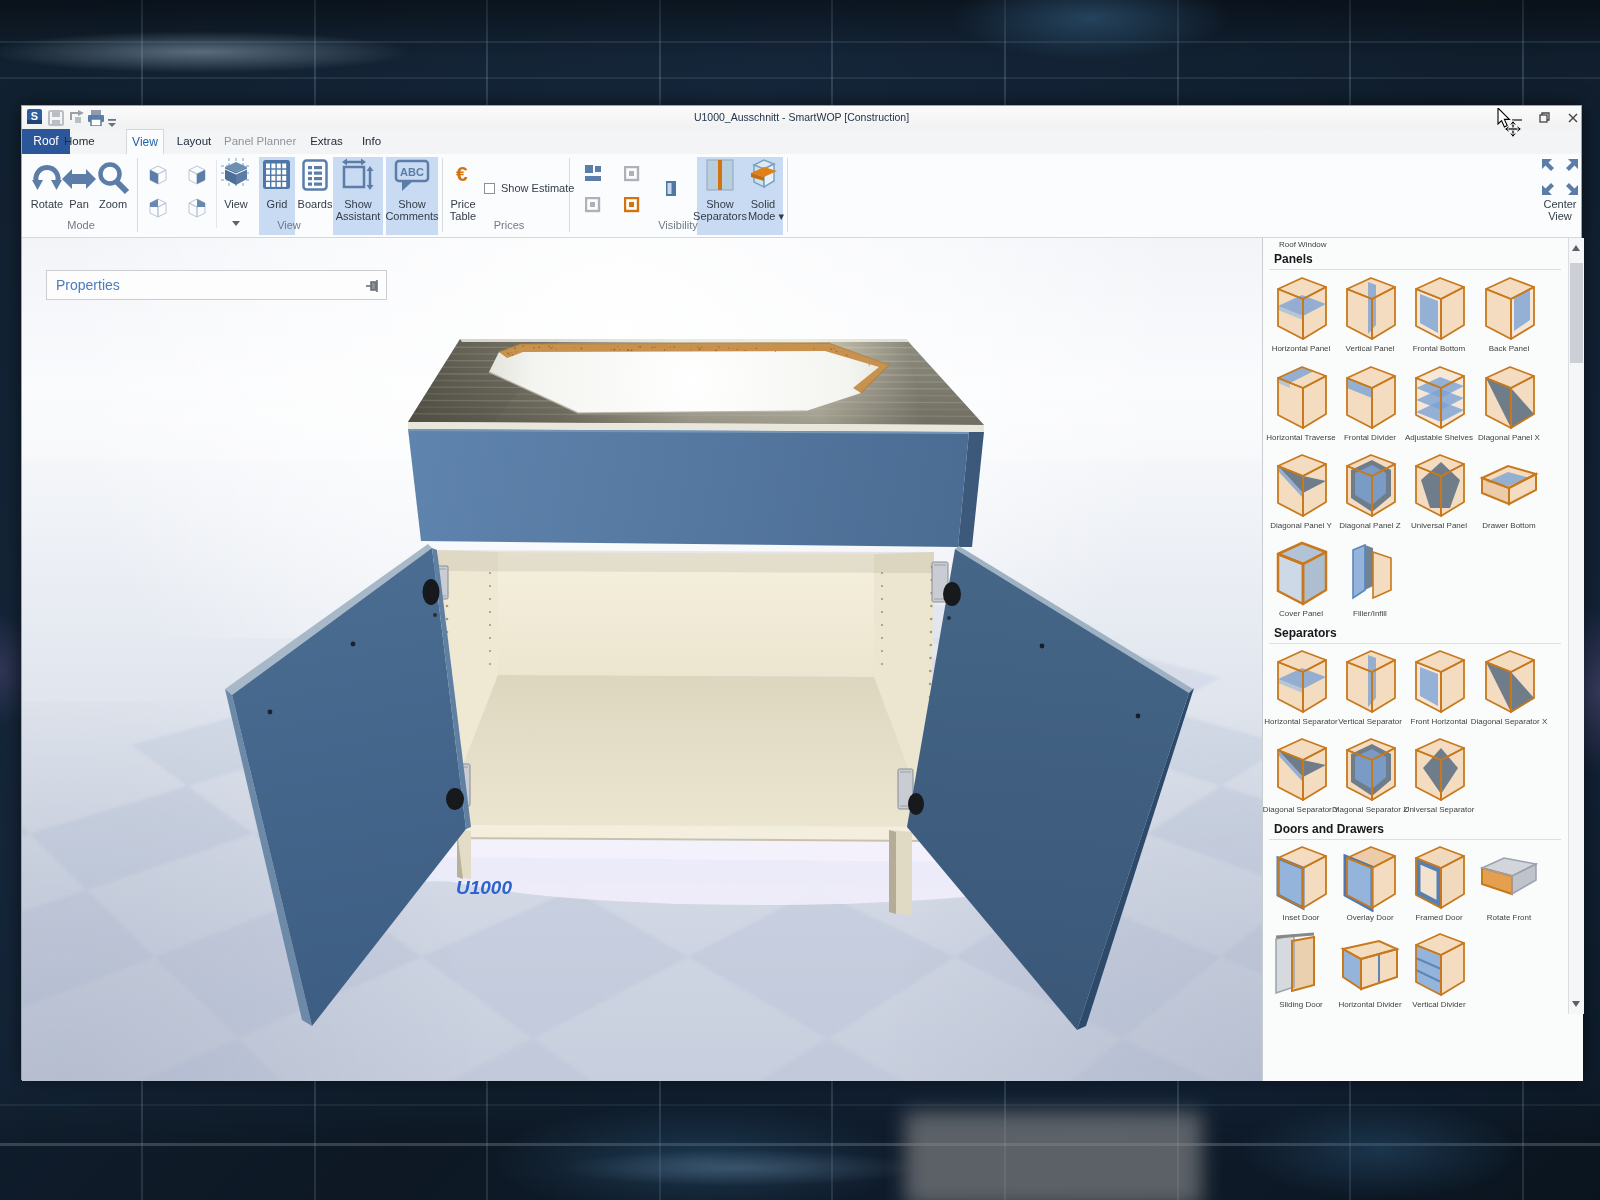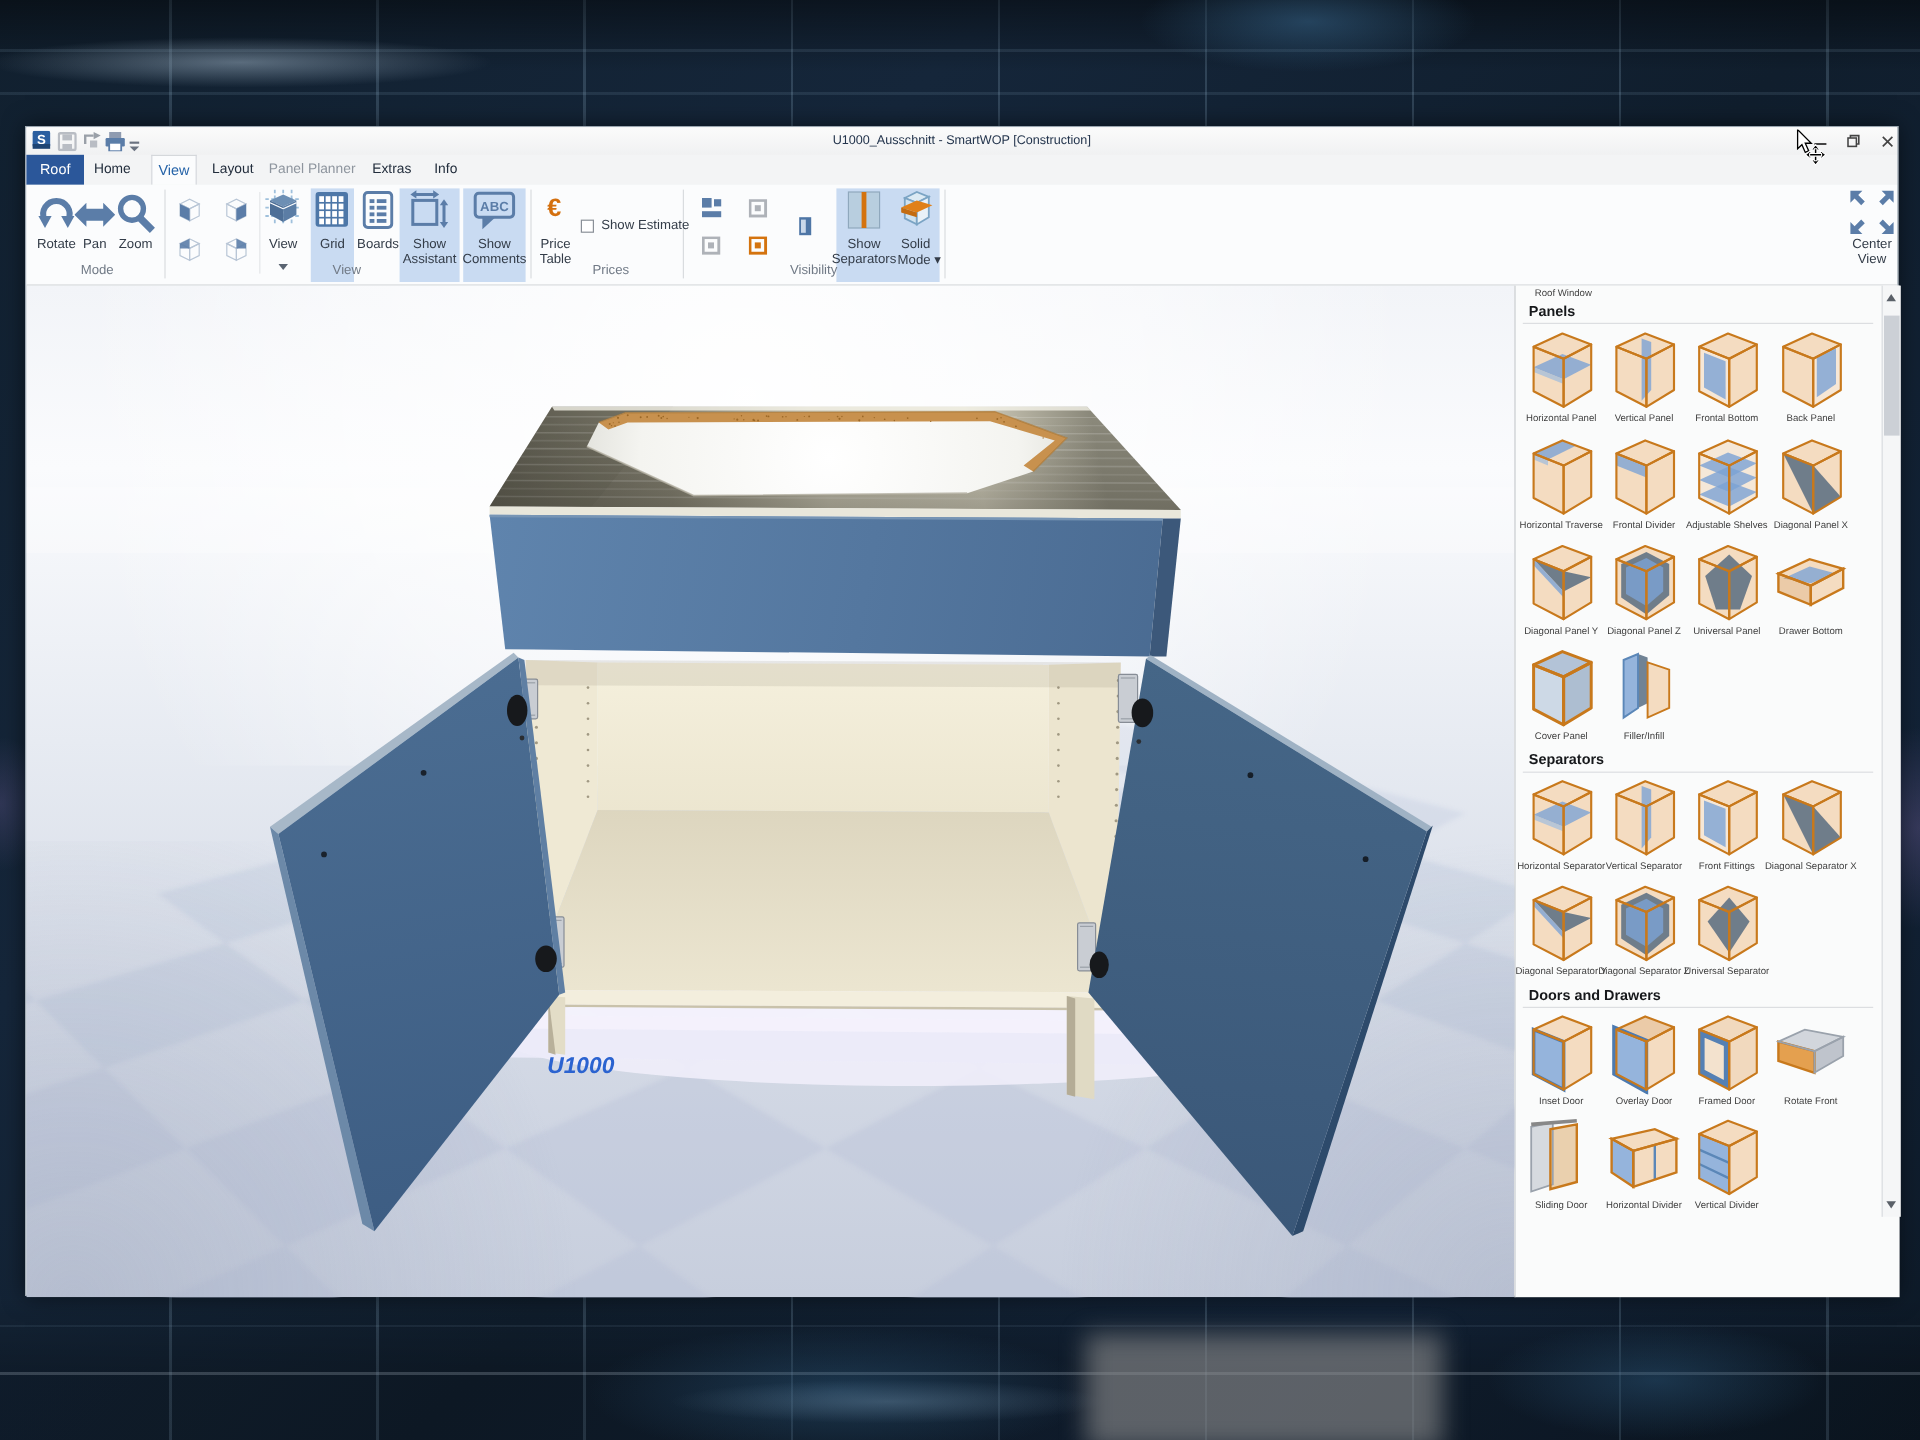--- a/index.html
+++ b/index.html
@@ -57,21 +57,21 @@
   <div style="position:absolute;left:0;top:0;width:100%;text-align:center;font-size:10.5px;line-height:22px;color:#24354d">U1000_Ausschnitt - SmartWOP [Construction]</div>
   <svg width="90" height="16" style="position:absolute;left:1471px;top:4px">
    <line x1="19" y1="10" x2="29" y2="10" stroke="#444" stroke-width="1.5"></line>
    <rect x="47" y="5" width="7" height="7" fill="none" stroke="#444" stroke-width="1.3"></rect>
    <path d="M49,5 L49,3 L56,3 L56,10 L54,10" fill="none" stroke="#444" stroke-width="1.3"></path>
    <path d="M76,4 L84,12 M84,4 L76,12" stroke="#444" stroke-width="1.4"></path>
   </svg>
  </div>
  <div id="tabs">
   <div style="position:absolute;left:0;top:0;width:48px;height:25px;background:#2b579a;color:#fff;font-size:12px;text-align:center;line-height:25px">Roof</div>
-  <div class="tab" style="left:42px;width:45px;text-align:right">Home</div>
+  <div class="tab" style="left:42px;width:45px;text-align:left">Home</div>
   <div style="position:absolute;left:104px;top:0;width:38px;height:25px;background:#fbfcfd;border:1px solid #d5d8db;border-bottom:none;color:#2563a8;font-size:12px;text-align:center;line-height:25px">View</div>
   <div class="tab" style="left:148px;width:48px;text-align:center">Layout</div>
   <div class="tab" style="left:202px;width:72px;text-align:center;color:#8e959e">Panel Planner</div>
   <div class="tab" style="left:282px;width:45px;text-align:center">Extras</div>
   <div class="tab" style="left:333px;width:33px;text-align:center">Info</div>
  </div>
  <div id="ribbon">
       <div style="position:absolute;left:114.5px;top:4px;width:1px;height:74px;background:#d9dcdf"></div>
       <div style="position:absolute;left:419.5px;top:4px;width:1px;height:74px;background:#d9dcdf"></div>
       <div style="position:absolute;left:547px;top:4px;width:1px;height:74px;background:#d9dcdf"></div>
@@ -538,20 +538,30 @@
         <circle cx="1041" cy="645" r="2.4" fill="#161e28"></circle>
         <circle cx="1137" cy="715" r="2.4" fill="#161e28"></circle>
         <ellipse cx="430" cy="591" rx="8.5" ry="13" fill="#17191c"></ellipse>
         <ellipse cx="454" cy="798" rx="9" ry="11" fill="#17191c"></ellipse>
         <ellipse cx="951" cy="593" rx="9" ry="12" fill="#17191c"></ellipse>
         <ellipse cx="915" cy="803" rx="8" ry="11" fill="#17191c"></ellipse>
         <circle cx="434" cy="614" r="2" fill="#2a2d31"></circle>
         <circle cx="948" cy="617" r="2" fill="#2a2d31"></circle>
         <text x="455" y="893" font-family="Liberation Sans, sans-serif" font-size="19" font-weight="bold" font-style="italic" fill="#2b63d0">U1000</text>
       </svg>
+  <div style="position:absolute;left:24px;top:32px;width:341px;height:30px;background:#fdfdfe;border:1px solid #c9ccd1">
+    <div style="position:absolute;left:9px;top:0;font-size:14px;line-height:28px;color:#4a7cba">Properties</div>
+    <div style="position:absolute;right:7px;top:8px"><svg width="14" height="14" style="">
+            <g stroke="#6a7078" stroke-width="1.6" fill="none">
+              <line x1="1" y1="7" x2="6" y2="7"></line>
+              <rect x="6" y="3" width="5" height="8" fill="#8a9098"></rect>
+              <line x1="12" y1="1" x2="12" y2="13"></line>
+            </g>
+          </svg></div>
+  </div>
   <div id="panel">
    <div class="ilabel" style="left:-10px;top:2px;text-align:left;padding-left:26px;width:100px">Roof Window</div>
    <div class="phead" style="top:14px">Panels</div>
    <div style="position:absolute;left:6px;top:31px;width:292px;height:1px;background:#dcdee1"></div>
    <div class="phead" style="top:388px">Separators</div>
    <div style="position:absolute;left:6px;top:405px;width:292px;height:1px;background:#dcdee1"></div>
    <div class="phead" style="top:584px">Doors and Drawers</div>
    <div style="position:absolute;left:6px;top:601px;width:292px;height:1px;background:#dcdee1"></div>
    <div style="position:absolute;left:7px;top:35px;width:62px;height:70px"><svg width="62" height="70" viewBox="0 0 62 70">
             <polygon points="8,16 32,5 56,14 33,26" fill="rgba(238,186,130,0.48)"></polygon>
@@ -759,21 +769,21 @@
             <polygon points="8,16 32,5 56,14 33,26" fill="rgba(238,186,130,0.48)"></polygon>
             <polygon points="33,26 56,14 56,52 33,66" fill="rgba(238,186,130,0.48)"></polygon>
             <polygon points="8,16 33,26 33,66 8,53" fill="rgba(238,186,130,0.3)"></polygon>
             <polygon points="12,21 30,28 30,60 12,50" fill="rgba(124,163,212,0.80)"></polygon>
             <g fill="none" stroke="#c8791c" stroke-width="1.8" stroke-linejoin="round">
               <polygon points="8,16 32,5 56,14 33,26"></polygon>
               <polygon points="8,16 33,26 33,66 8,53"></polygon>
               <polygon points="33,26 56,14 56,52 33,66"></polygon>
             </g>
           </svg></div>
-        <div class="ilabel" style="left:131px;top:479px">Front Fittings</div>
+        <div class="ilabel" style="left:131px;top:479px">Front Horizontal</div>
         <div style="position:absolute;left:215px;top:408px;width:62px;height:70px"><svg width="62" height="70" viewBox="0 0 62 70">
             <polygon points="8,16 32,5 56,14 33,26" fill="rgba(238,186,130,0.48)"></polygon>
             <polygon points="8,16 33,26 33,66 8,53" fill="rgba(238,186,130,0.48)"></polygon>
             <polygon points="33,26 56,14 56,52 33,66" fill="rgba(238,186,130,0.48)"></polygon>
             <polygon points="8,16 33,26 56,52 33,66" fill="rgba(82,104,126,0.82)"></polygon>
             <g fill="none" stroke="#c8791c" stroke-width="1.8" stroke-linejoin="round">
               <polygon points="8,16 32,5 56,14 33,26"></polygon>
               <polygon points="8,16 33,26 33,66 8,53"></polygon>
               <polygon points="33,26 56,14 56,52 33,66"></polygon>
             </g>

